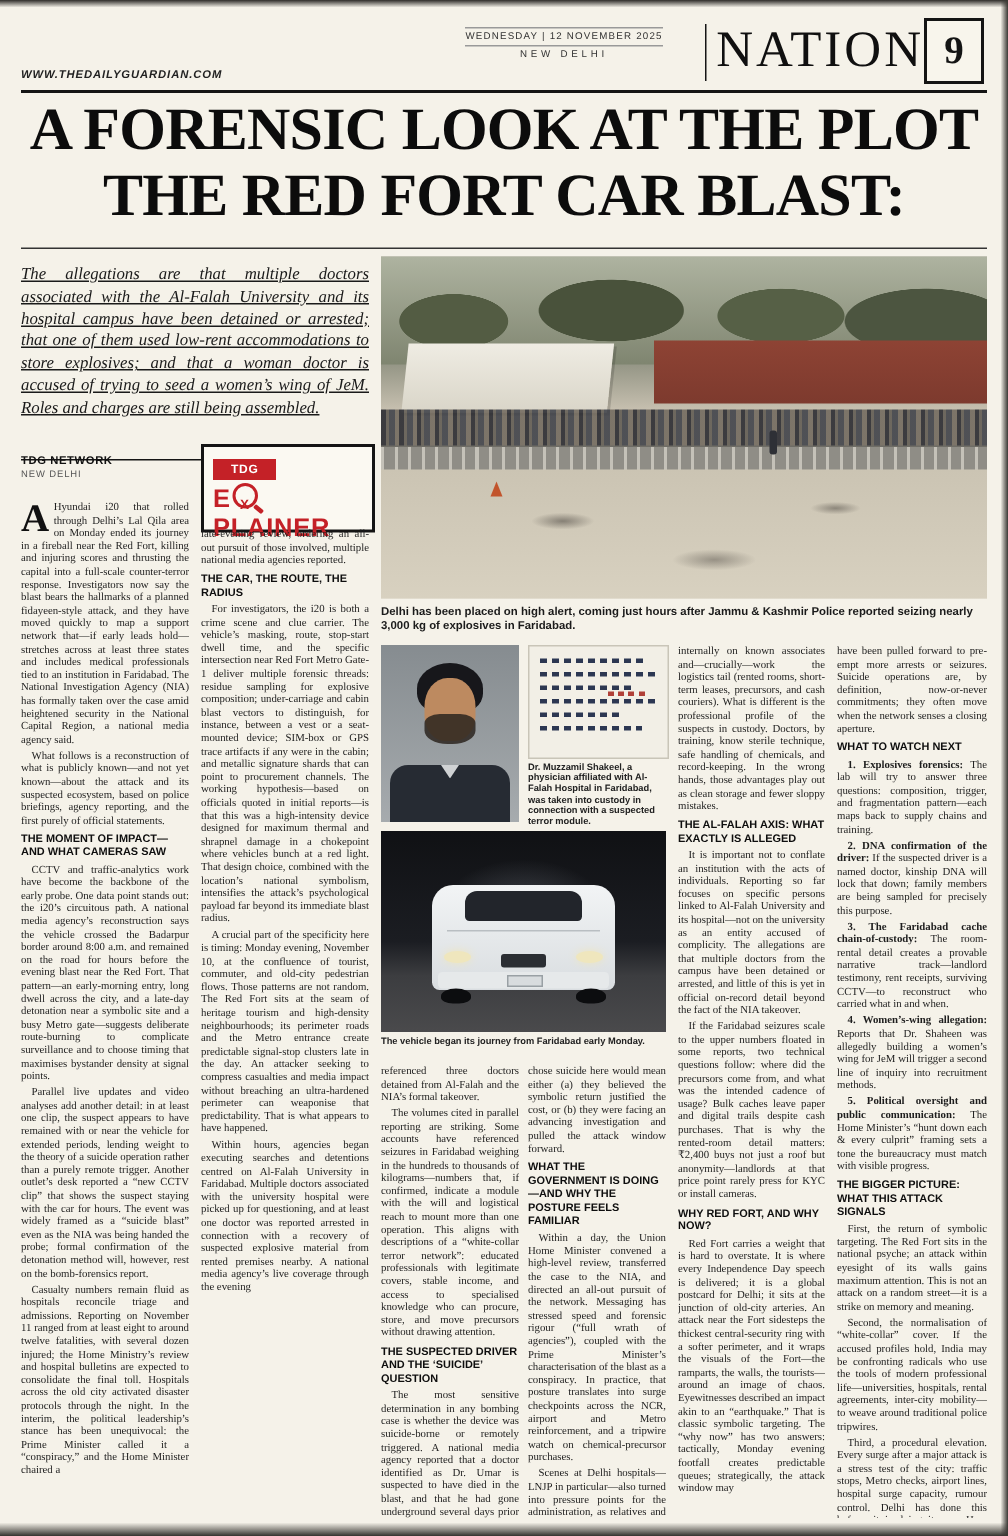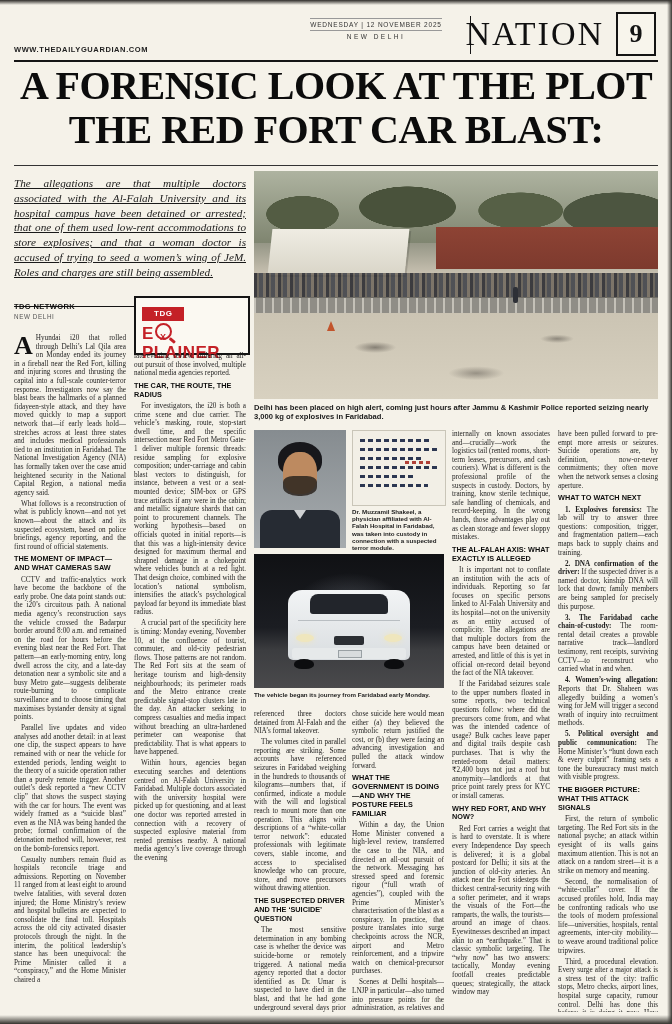--- a/index.html
+++ b/index.html
@@ -55,30 +55,30 @@
 </style>
 </head>
 <body>
 
 <div class="page">
 
   <div class="edge-top"></div>
   <div class="edge-bottom"></div>
   <div class="edge-right"></div>
 
-  <div class="abs site" style="left:14px;top:45px;">WWW.THEDAILYGUARDIAN.COM</div>
+  <div class="abs site" style="left:14px;top:45px;font-style:italic;">WWW.THEDAILYGUARDIAN.COM</div>
 
   <div class="abs mh-center" style="left:226px;top:13px;width:300px;">
     <div><span class="mh-date">WEDNESDAY | 12 NOVEMBER 2025</span></div>
     <div class="mh-city">NEW DELHI</div>
   </div>
 
   <div class="abs hrule" style="left:470px;top:16px;width:1px;height:38px;"></div>
 
-  <div class="abs" style="right:16px;top:12px;display:flex;gap:12px;align-items:center;">
+  <div class="abs" style="right:16px;top:12px;display:flex;gap:0;align-items:center;">
     <div class="nation">NATION</div>
     <div class="pagebox">
       <span>9</span>
     </div>
   </div>
 
   <div class="abs hrule" style="left:14px;right:14px;top:60px;height:2px;"></div>
 
   <div class="abs headline" style="left:8px;right:8px;top:64px;">
     <div>A FORENSIC LOOK AT THE PLOT</div>
@@ -108,21 +108,21 @@
 
   <div class="abs explainer" style="left:134px;top:296px;width:100px;height:48px;">
     <span class="tdgchip">TDG</span>
     <div class="expword">
       <span>E</span><span class="mag"><span class="magx">X</span></span><span>PLAINER</span>
     </div>
   </div>
 
   <div class="col" style="left:14px;top:334px;width:112px;height:678px;">
     <p class="nind"><span class="dropcap">A</span><span>Hyundai i20 that rolled through Delhi’s Lal Qila area on Monday ended its journey in a fireball near the Red Fort, killing and injuring scores and thrusting the capital into a full-scale counter-terror response. Investigators now say the blast bears the hallmarks of a planned fidayeen-style attack, and they have moved quickly to map a support network that—if early leads hold—stretches across at least three states and includes medical professionals tied to an institution in Faridabad. The National Investigation Agency (NIA) has formally taken over the case amid heightened security in the National Capital Region, a national media agency said.</span></p>
-    <p>What follows is a reconstruction of what is publicly known—and not yet known—about the attack and its suspected ecosystem, based on police briefings, agency reporting, and the first round of official statements.</p>
+    <p>What follows is a reconstruction of what is publicly known—and not yet known—about the attack and its suspected ecosystem, based on police briefings, agency reporting, and the first purely of official statements.</p>
     <div class="subhead">THE MOMENT OF IMPACT—AND WHAT CAMERAS SAW</div>
     <p>CCTV and traffic-analytics work have become the backbone of the early probe. One data point stands out: the i20’s circuitous path. A national media agency’s reconstruction says the vehicle crossed the Badarpur border around 8:00 a.m. and remained on the road for hours before the evening blast near the Red Fort. That pattern—an early-morning entry, long dwell across the city, and a late-day detonation near a symbolic site and a busy Metro gate—suggests deliberate route-burning to complicate surveillance and to choose timing that maximises bystander density at signal points.</p>
     <p>Parallel live updates and video analyses add another detail: in at least one clip, the suspect appears to have remained with or near the vehicle for extended periods, lending weight to the theory of a suicide operation rather than a purely remote trigger. Another outlet’s desk reported a “new CCTV clip” that shows the suspect staying with the car for hours. The event was widely framed as a “suicide blast” even as the NIA was being handed the probe; formal confirmation of the detonation method will, however, rest on the bomb-forensics report.</p>
     <p>Casualty numbers remain fluid as hospitals reconcile triage and admissions. Reporting on November 11 ranged from at least eight to around twelve fatalities, with several dozen injured; the Home Ministry’s review and hospital bulletins are expected to consolidate the final toll. Hospitals across the old city activated disaster protocols through the night. In the interim, the political leadership’s stance has been unequivocal: the Prime Minister called it a “conspiracy,” and the Home Minister chaired a</p>
   </div>
 
   <div class="col" style="left:134px;top:352px;width:112px;height:660px;">
     <p class="nind">late-evening review, ordering an all-out pursuit of those involved, multiple national media agencies reported.</p>
     <div class="subhead">THE CAR, THE ROUTE, THE RADIUS</div>
     <p>For investigators, the i20 is both a crime scene and clue carrier. The vehicle’s masking, route, stop-start dwell time, and the specific intersection near Red Fort Metro Gate-1 deliver multiple forensic threads: residue sampling for explosive composition; under-carriage and cabin blast vectors to distinguish, for instance, between a vest or a seat-mounted device; SIM-box or GPS trace artifacts if any were in the cabin; and metallic signature shards that can point to procurement channels. The working hypothesis—based on officials quoted in initial reports—is that this was a high-intensity device designed for maximum thermal and shrapnel damage in a chokepoint where vehicles bunch at a red light. That design choice, combined with the location’s national symbolism, intensifies the attack’s psychological payload far beyond its immediate blast radius.</p>
@@ -186,21 +186,21 @@
     <div class="subhead">WHY RED FORT, AND WHY NOW?</div>
     <p>Red Fort carries a weight that is hard to overstate. It is where every Independence Day speech is delivered; it is a global postcard for Delhi; it sits at the junction of old-city arteries. An attack near the Fort sidesteps the thickest central-security ring with a softer perimeter, and it wraps the visuals of the Fort—the ramparts, the walls, the tourists—around an image of chaos. Eyewitnesses described an impact akin to an “earthquake.” That is classic symbolic targeting. The “why now” has two answers: tactically, Monday evening footfall creates predictable queues; strategically, the attack window may</p>
   </div>
 
   <div class="col" style="left:558px;top:430px;width:100px;height:582px;">
     <p class="nind">have been pulled forward to pre-empt more arrests or seizures. Suicide operations are, by definition, now-or-never commitments; they often move when the network senses a closing aperture.</p>
     <div class="subhead">WHAT TO WATCH NEXT</div>
     <p class="item"><b>1. Explosives forensics:</b> <span>The lab will try to answer three questions: composition, trigger, and fragmentation pattern—each maps back to supply chains and training.</span></p>
     <p class="item"><b>2. DNA confirmation of the driver:</b> <span>If the suspected driver is a named doctor, kinship DNA will lock that down; family members are being sampled for precisely this purpose.</span></p>
     <p class="item"><b>3. The Faridabad cache chain-of-custody:</b> <span>The room-rental detail creates a provable narrative track—landlord testimony, rent receipts, surviving CCTV—to reconstruct who carried what in and when.</span></p>
-    <p class="item"><b>4. Women’s-wing allegation:</b> <span>Reports that Dr. Shaheen was allegedly building a women’s wing for JeM will trigger a second wrath of inquiry into recruitment methods.</span></p>
+    <p class="item"><b>4. Women’s-wing allegation:</b> <span>Reports that Dr. Shaheen was allegedly building a women’s wing for JeM will trigger a second line of inquiry into recruitment methods.</span></p>
     <p class="item"><b>5. Political oversight and public communication:</b> <span>The Home Minister’s “hunt down each &amp; every culprit” framing sets a tone the bureaucracy must match with visible progress.</span></p>
     <div class="subhead">THE BIGGER PICTURE: WHAT THIS ATTACK SIGNALS</div>
     <p>First, the return of symbolic targeting. The Red Fort sits in the national psyche; an attack within eyesight of its walls gains maximum attention. This is not an attack on a random street—it is a strike on memory and meaning.</p>
     <p>Second, the normalisation of “white-collar” cover. If the accused profiles hold, India may be confronting radicals who use the tools of modern professional life—universities, hospitals, rental agreements, inter-city mobility—to weave around traditional police tripwires.</p>
     <p>Third, a procedural elevation. Every surge after a major attack is a stress test of the city: traffic stops, Metro checks, airport lines, hospital surge capacity, rumour control. Delhi has done this before; it is doing it now. How quickly investigators turn specifics—a rent receipt, a CCTV frame, a reagent purchase—into case-closing arrests will determine whether this becomes a single-night horror or a season of fear.</p>
   </div>
 
 </div>
 
 </body></html>

